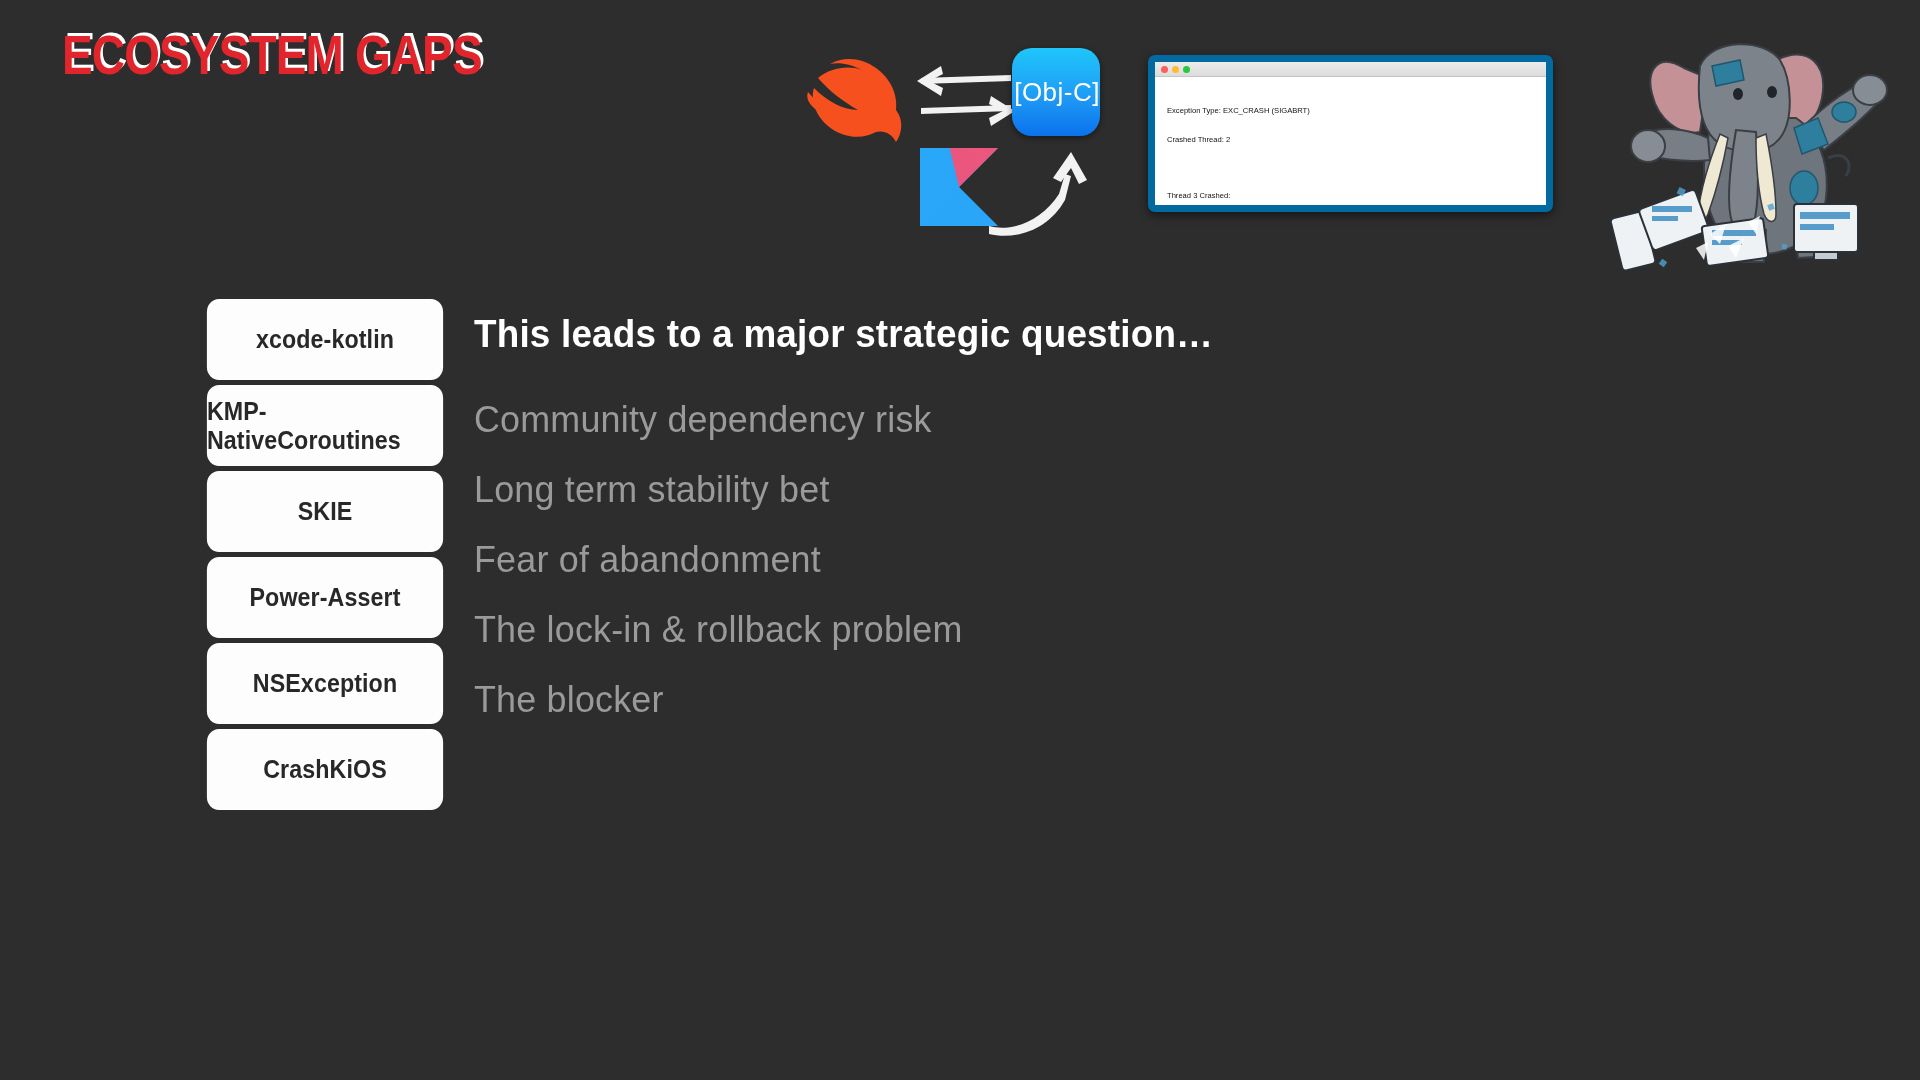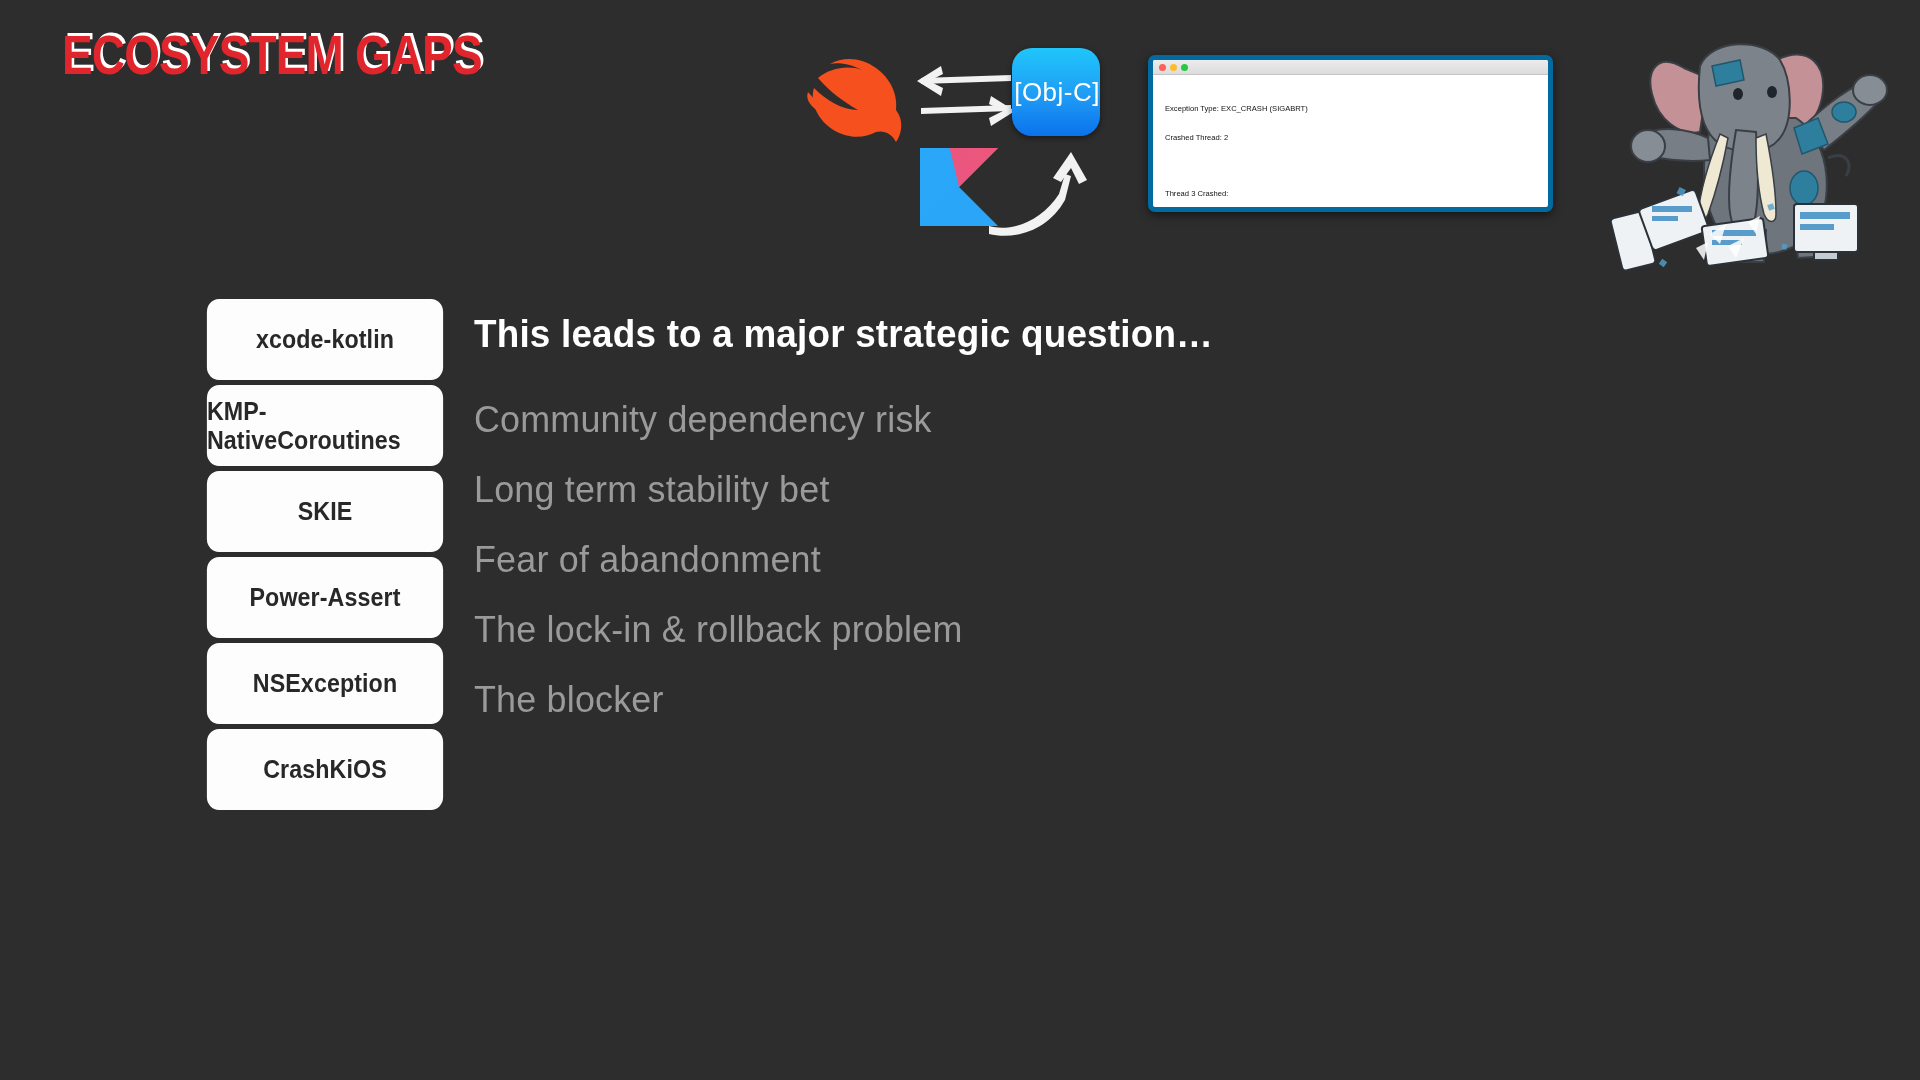--- a/index.html
+++ b/index.html
@@ -100,21 +100,21 @@
   #crashlog-window {
     position: absolute;
     left: 1148px;
     top: 55px;
     width: 405px;
     height: 157px;
     background: #ffffff;
     border-radius: 7px;
     overflow: hidden;
     box-shadow: 0 3px 10px rgba(0,0,0,.55);
-    border: 5px solid #0369a1;
+    border: 7px solid #0369a1;
   }
   #crashlog-titlebar {
     height: 15px;
     background: linear-gradient(180deg,#ececec,#dcdcdc);
     border-bottom: 1px solid #c4c4c4;
     display: flex;
     align-items: center;
     padding-left: 6px;
     gap: 4px;
   }

